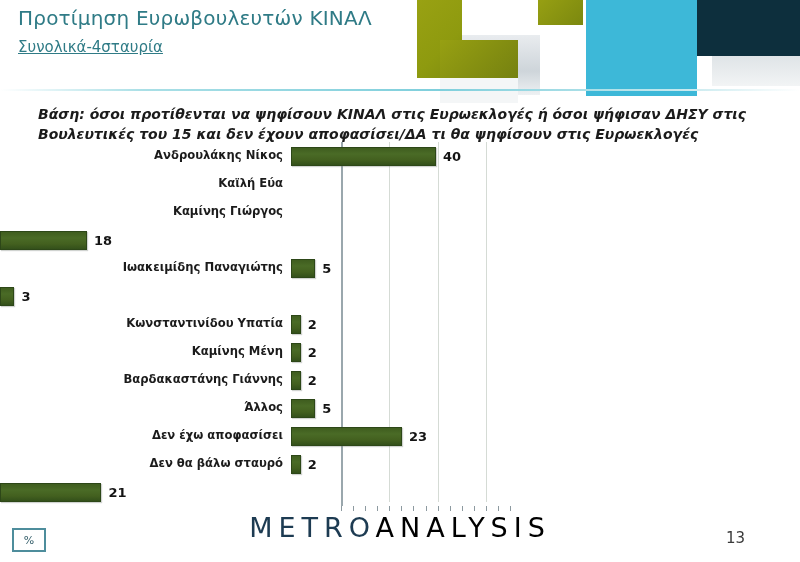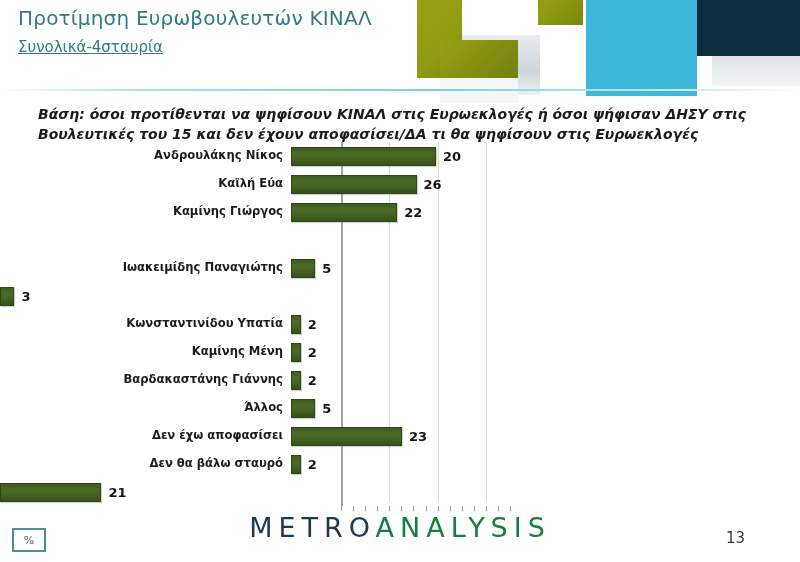--- a/index.html
+++ b/index.html
@@ -153,21 +153,21 @@
     background: #ffffff;
   }
   .logo {
     position: absolute; left: 0px; top: 512px;
     width: 800px; text-align: center;
     font-size: 27px; letter-spacing: 6px;
     font-family: "DejaVu Sans", "Liberation Sans", sans-serif;
     white-space: nowrap;
   }
   .logo .metro { color: #1d3b52; }
-  .logo .analysis { color: #15803d; }
+  .logo .analysis { color: #000000; }
   .pagenum {
     position: absolute; left: 726px; top: 529px;
     font-size: 15px; color: #3a3a3a; font-weight: normal;
   }
 </style>
 </head>
 <body>
 
 <div id="slide">
 
@@ -192,38 +192,34 @@
     <div id="gridlines">
         <div class="gridline" style="left: 389.3px;"></div>
         <div class="gridline" style="left: 437.6px;"></div>
         <div class="gridline" style="left: 485.9px;"></div>
       </div>
     <div class="rows" id="rows">
         <div class="row">
           <div class="cat-label">Ανδρουλάκης Νίκος</div>
           <div class="bar-wrap">
             <div class="bar" style="width: 144.9px;"></div>
-            <div class="bar-value">20</div>
+            <div class="bar-value">40</div>
           </div>
         </div>
         <div class="row">
           <div class="cat-label">Καϊλή Εύα</div>
-          <div class="bar-wrap">
-            <div class="bar" style="width: 125.58px;"></div>
-            <div class="bar-value">26</div>
-          </div>
         </div>
         <div class="row">
           <div class="cat-label">Καμίνης Γιώργος</div>
-          <div class="bar-wrap">
-            <div class="bar" style="width: 106.26px;"></div>
-            <div class="bar-value">22</div>
-          </div>
-        </div>
-        <div class="row">
+        </div>
+        <div class="row">
+          <div class="bar-wrap">
+            <div class="bar" style="width: 86.94px;"></div>
+            <div class="bar-value">18</div>
+          </div>
         </div>
         <div class="row">
           <div class="cat-label">Ιωακειμίδης Παναγιώτης</div>
           <div class="bar-wrap">
             <div class="bar" style="width: 24.15px;"></div>
             <div class="bar-value">5</div>
           </div>
         </div>
         <div class="row">
           <div class="bar-wrap">

